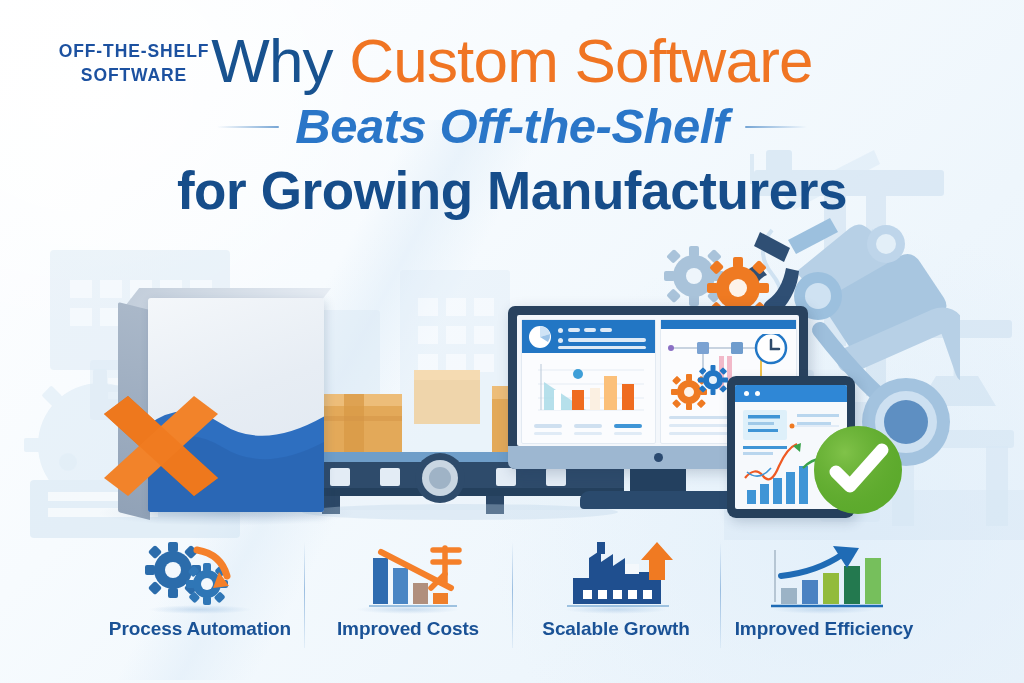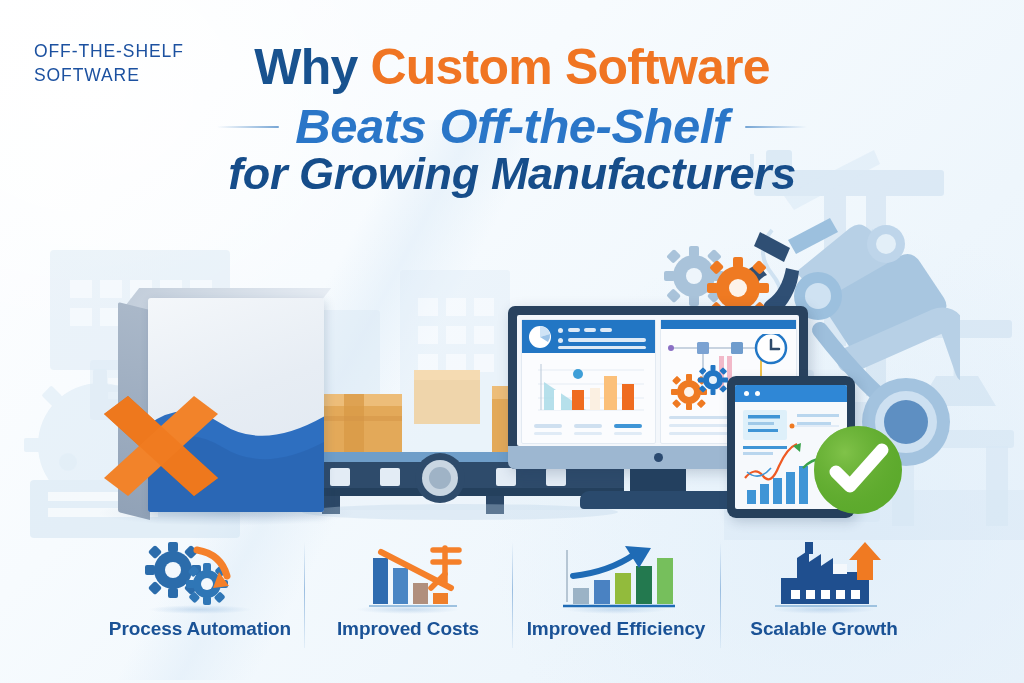--- a/index.html
+++ b/index.html
@@ -24,42 +24,42 @@
 
   
   .silhouette{position:absolute;pointer-events:none;}
   #bg-left{left:-10px;top:240px;width:340px;height:330px;opacity:.55;}
   #bg-right{right:-10px;top:140px;width:310px;height:400px;opacity:.6;}
   #bg-mid{left:250px;top:250px;width:420px;height:260px;opacity:.45;}
 
   
   #headline{position:absolute;left:0;top:30px;width:1024px;text-align:center;}
   .tline{white-space:nowrap;line-height:1;}
-  #title-l1{font-size:50px;font-weight:700;letter-spacing:-.8px;margin-top:12px;}
+  #title-l1{font-size:62px;font-weight:400;letter-spacing:-.8px;}
   #title-l1 .navy{color:#18528f;}
   #title-l1 .orange{color:#f07523;}
   #title-l2-wrap{display:flex;align-items:center;justify-content:center;gap:16px;margin-top:10px;}
   #title-l2{font-size:49px;font-weight:700;font-style:italic;color:#2a76c8;letter-spacing:-.5px;}
   .rule{height:2px;width:62px;background:linear-gradient(90deg,rgba(120,170,215,0),rgba(95,150,205,.85));border-radius:2px;}
   .rule.right{background:linear-gradient(90deg,rgba(95,150,205,.85),rgba(120,170,215,0));}
-  #title-l3{font-size:45px;font-weight:700;color:#164d8a;margin-top:0;letter-spacing:-.4px;font-style:italic;}
+  #title-l3{font-size:53px;font-weight:700;color:#164d8a;margin-top:13px;letter-spacing:-.4px;}
 
   
   #otsbox{position:absolute;left:118px;top:288px;width:210px;height:228px;}
   .box-side{position:absolute;left:0;top:14px;width:32px;height:210px;
     background:linear-gradient(180deg,#aab8c9,#91a2b7);
     transform:skewY(14deg);transform-origin:top left;border-radius:2px 0 0 2px;}
   .box-top{position:absolute;left:4px;top:0px;width:192px;height:22px;
     background:linear-gradient(90deg,#c3cedb,#e6ecf3);transform:skewX(-38deg);transform-origin:bottom left;}
   .box-face{position:absolute;left:30px;top:10px;width:176px;height:214px;border-radius:3px;
     background:linear-gradient(160deg,#f4f7fa 0%,#e7edf4 46%,#dfe7f0 100%);
     box-shadow:2px 3px 10px rgba(40,70,110,.18);overflow:hidden;}
   .box-wave{position:absolute;left:-6px;bottom:-4px;width:196px;height:132px;}
-  #box-text{position:absolute;left:34px;top:40px;width:176px;
-    color:#1c51a0;font-size:17.5px;font-weight:400;letter-spacing:.9px;line-height:1.35;}
+  #box-text{position:absolute;left:46px;top:40px;width:176px;text-align:center;
+    color:#1c51a0;font-size:17.5px;font-weight:700;letter-spacing:.9px;line-height:1.35;}
   #box-shadow{position:absolute;left:96px;top:500px;width:260px;height:26px;border-radius:50%;
     background:radial-gradient(ellipse,rgba(80,115,160,.2),rgba(80,115,160,0) 70%);}
   #red-x{position:absolute;left:88px;top:392px;width:140px;height:122px;}
 
   
   #conveyor{position:absolute;left:300px;top:330px;width:340px;height:190px;}
 
   
   #robot{position:absolute;left:700px;top:210px;width:260px;height:300px;}
 
@@ -533,53 +533,53 @@
           <line x1="36" y1="70" x2="124" y2="70" stroke="#9ec2e0" stroke-width="2"></line>
         </svg>
         <div class="icon-shadow"></div>
       </div>
       <div class="flabel">Improved Costs</div>
     </div>
 
     <div class="feature">
       <div class="ficon">
         <svg viewBox="0 0 150 82" style="width:150px;height:82px">
+          <g fill="#1f4f8f">
+            <path d="M32 42 L32 68 L120 68 L120 36 L84 36 L84 22 L72 30 L72 18 L60 26 L60 14 L48 22 L48 42 Z"></path>
+            <rect x="56" y="6" width="8" height="12"></rect>
+            <rect x="84" y="28" width="14" height="10" fill="#f4f8fc"></rect>
+          </g>
+          <g fill="#ffffff">
+            <rect x="42" y="54" width="9" height="9"></rect>
+              <rect x="57" y="54" width="9" height="9"></rect>
+            <rect x="72" y="54" width="9" height="9"></rect>
+              <rect x="87" y="54" width="9" height="9"></rect>
+            <rect x="102" y="54" width="9" height="9"></rect>
+          </g>
+          <path d="M108 44 L108 24 L100 24 L116 6 L132 24 L124 24 L124 44 Z" fill="#f07a22"></path>
+          <line x1="26" y1="70" x2="128" y2="70" stroke="#9ec2e0" stroke-width="2"></line>
+        </svg>
+        <div class="icon-shadow"></div>
+      </div>
+      <div class="flabel">Scalable Growth</div>
+    </div>
+
+    <div class="feature">
+      <div class="ficon">
+        <svg viewBox="0 0 150 82" style="width:150px;height:82px">
           <line x1="26" y1="14" x2="26" y2="66" stroke="#b6c6d4" stroke-width="2"></line>
           <rect x="32" y="52" width="16" height="16" fill="#9bb3c6"></rect>
           <rect x="53" y="44" width="16" height="24" fill="#4a82c2"></rect>
           <rect x="74" y="37" width="16" height="31" fill="#92bb3c"></rect>
           <rect x="95" y="30" width="16" height="38" fill="#23794f"></rect>
           <rect x="116" y="22" width="16" height="46" fill="#76bf5c"></rect>
           <path d="M32 40 q36 -4 62 -22" fill="none" stroke="#1f6bb5" stroke-width="6" stroke-linecap="round"></path>
           <path d="M84 10 l26 2 l-12 20 Z" fill="#1f6bb5"></path>
           <line x1="22" y1="70" x2="134" y2="70" stroke="#1f6bb5" stroke-width="2.5"></line>
         </svg>
         <div class="icon-shadow"></div>
       </div>
       <div class="flabel">Improved Efficiency</div>
     </div>
 
-    <div class="feature">
-      <div class="ficon">
-        <svg viewBox="0 0 150 82" style="width:150px;height:82px">
-          <g fill="#1f4f8f">
-            <path d="M32 42 L32 68 L120 68 L120 36 L84 36 L84 22 L72 30 L72 18 L60 26 L60 14 L48 22 L48 42 Z"></path>
-            <rect x="56" y="6" width="8" height="12"></rect>
-            <rect x="84" y="28" width="14" height="10" fill="#f4f8fc"></rect>
-          </g>
-          <g fill="#ffffff">
-            <rect x="42" y="54" width="9" height="9"></rect>
-              <rect x="57" y="54" width="9" height="9"></rect>
-            <rect x="72" y="54" width="9" height="9"></rect>
-              <rect x="87" y="54" width="9" height="9"></rect>
-            <rect x="102" y="54" width="9" height="9"></rect>
-          </g>
-          <path d="M108 44 L108 24 L100 24 L116 6 L132 24 L124 24 L124 44 Z" fill="#f07a22"></path>
-          <line x1="26" y1="70" x2="128" y2="70" stroke="#9ec2e0" stroke-width="2"></line>
-        </svg>
-        <div class="icon-shadow"></div>
-      </div>
-      <div class="flabel">Scalable Growth</div>
-    </div>
-
   </div>
 
 </div>
 
 </body></html>

